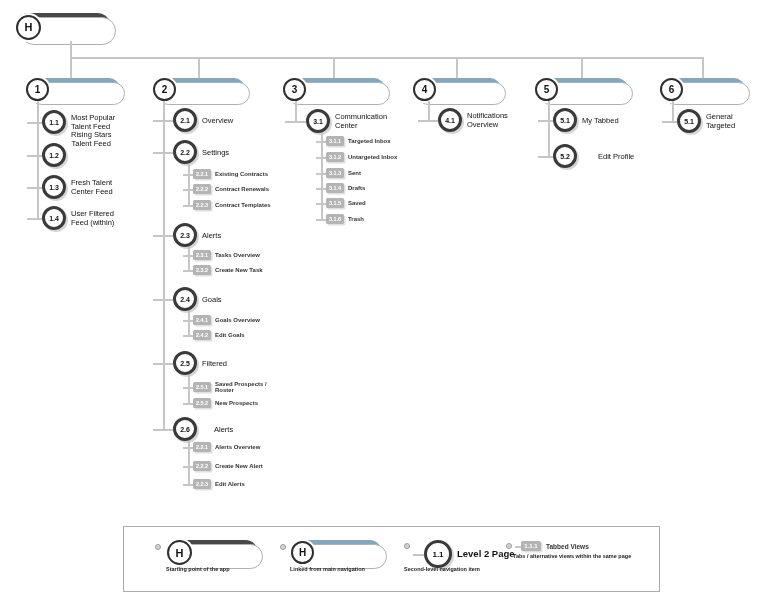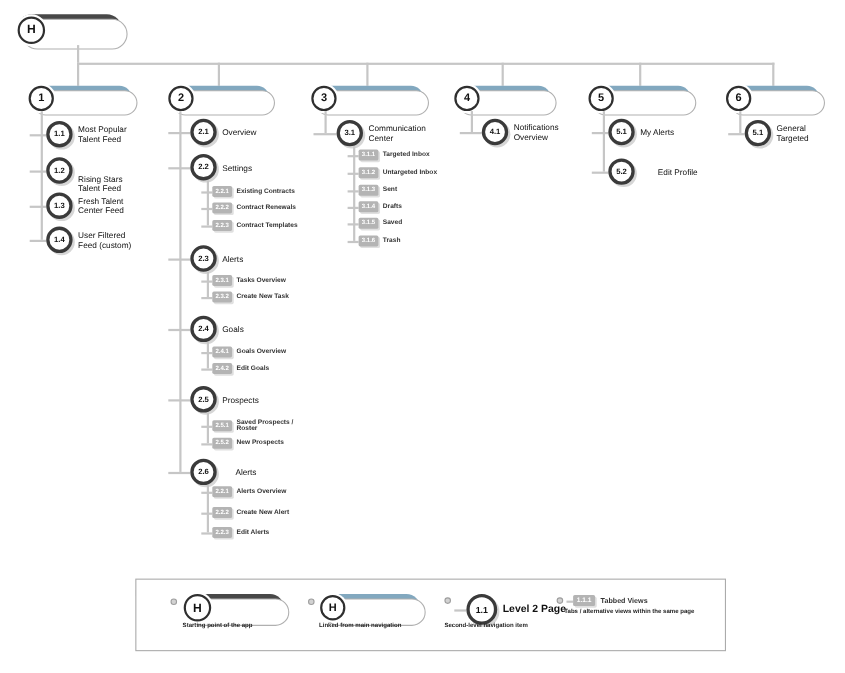--- a/index.html
+++ b/index.html
@@ -73,30 +73,30 @@
       <div class="numcirc">1</div>
       <div class="pill-label">Home</div>
     </div>
     <div class="ln" style="left: 37px; top: 101px; width: 1.5px; height: 117px;"></div>
     <div class="ln" style="left: 27px; top: 122px; width: 15px; height: 1.5px;"></div>
     <div class="l2circ" style="left: 42px; top: 110px;">1.1</div>
     <div class="l2label" style="left: 71px; top: 113px;">Most Popular
 Talent Feed</div>
     <div class="ln" style="left: 27px; top: 155px; width: 15px; height: 1.5px;"></div>
     <div class="l2circ" style="left: 42px; top: 143px;">1.2</div>
-    <div class="l2label" style="left: 71px; top: 158px;">Rising Stars
+    <div class="l2label" style="left: 71px; top: 130px; text-align: center;">Rising Stars
 Talent Feed</div>
     <div class="ln" style="left: 27px; top: 187px; width: 15px; height: 1.5px;"></div>
     <div class="l2circ" style="left: 42px; top: 175px;">1.3</div>
     <div class="l2label" style="left: 71px; top: 178px;">Fresh Talent
 Center Feed</div>
     <div class="ln" style="left: 27px; top: 218px; width: 15px; height: 1.5px;"></div>
     <div class="l2circ" style="left: 42px; top: 206px;">1.4</div>
     <div class="l2label" style="left: 71px; top: 209px;">User Filtered
-Feed (custom)</div>
+Feed (within)</div>
     <div class="ln" style="left: 198px; top: 57px; width: 1.5px; height: 21px;"></div>
     <div class="pill hub" style="left: 152px; top: 78px; width: 93px; height: 23px;">
       <div class="numcirc">2</div>
       <div class="pill-label">Dashboard</div>
     </div>
     <div class="ln" style="left: 163px; top: 101px; width: 1.5px; height: 328px;"></div>
     <div class="ln" style="left: 153px; top: 120px; width: 20px; height: 1.5px;"></div>
     <div class="l2circ" style="left: 173px; top: 108px;">2.1</div>
     <div class="l2label" style="left: 202px; top: 115.5px;">Overview</div>
     <div class="ln" style="left: 153px; top: 152px; width: 20px; height: 1.5px;"></div>
@@ -127,21 +127,21 @@
     <div class="l2label" style="left: 202px; top: 294.5px;">Goals</div>
     <div class="ln" style="left: 188px; top: 311px; width: 1.5px; height: 24px;"></div>
     <div class="ln" style="left: 183px; top: 320px; width: 10px; height: 1.5px;"></div>
     <div class="tabbadge" style="left: 193px; top: 315px;">2.4.1</div>
     <div class="tablabel" style="left: 215px; top: 316.75px;">Goals Overview</div>
     <div class="ln" style="left: 183px; top: 335px; width: 10px; height: 1.5px;"></div>
     <div class="tabbadge" style="left: 193px; top: 330px;">2.4.2</div>
     <div class="tablabel" style="left: 215px; top: 331.75px;">Edit Goals</div>
     <div class="ln" style="left: 153px; top: 363px; width: 20px; height: 1.5px;"></div>
     <div class="l2circ" style="left: 173px; top: 351px;">2.5</div>
-    <div class="l2label" style="left: 202px; top: 358.5px;">Prospects</div>
+    <div class="l2label" style="left: 202px; top: 358.5px;">Filtered</div>
     <div class="ln" style="left: 188px; top: 375px; width: 1.5px; height: 28px;"></div>
     <div class="ln" style="left: 183px; top: 387px; width: 10px; height: 1.5px;"></div>
     <div class="tabbadge" style="left: 193px; top: 382px;">2.5.1</div>
     <div class="tablabel" style="left: 215px; top: 380.5px;">Saved Prospects /
 Roster</div>
     <div class="ln" style="left: 183px; top: 403px; width: 10px; height: 1.5px;"></div>
     <div class="tabbadge" style="left: 193px; top: 398px;">2.5.2</div>
     <div class="tablabel" style="left: 215px; top: 399.75px;">New Prospects</div>
     <div class="ln" style="left: 153px; top: 429px; width: 20px; height: 1.5px;"></div>
     <div class="l2circ" style="left: 173px; top: 417px;">2.6</div>
@@ -196,21 +196,21 @@
     <div class="l2label" style="left: 467px; top: 111px;">Notifications
 Overview</div>
     <div class="ln" style="left: 581px; top: 57px; width: 1.5px; height: 21px;"></div>
     <div class="pill hub" style="left: 534px; top: 78px; width: 94px; height: 23px;">
       <div class="numcirc">5</div>
       <div class="pill-label">User Profile</div>
     </div>
     <div class="ln" style="left: 548px; top: 101px; width: 1.5px; height: 55px;"></div>
     <div class="ln" style="left: 538px; top: 120px; width: 15px; height: 1.5px;"></div>
     <div class="l2circ" style="left: 553px; top: 108px;">5.1</div>
-    <div class="l2label" style="left: 582px; top: 115.5px;">My Alerts</div>
+    <div class="l2label" style="left: 582px; top: 115.5px;">My Tabbed</div>
     <div class="ln" style="left: 538px; top: 156px; width: 15px; height: 1.5px;"></div>
     <div class="l2circ" style="left: 553px; top: 144px;">5.2</div>
     <div class="l2label" style="left: 582px; top: 151.5px; margin-left: 16px;">Edit Profile</div>
     <div class="ln" style="left: 702px; top: 57px; width: 1.5px; height: 21px;"></div>
     <div class="pill hub" style="left: 659px; top: 78px; width: 86px; height: 23px;">
       <div class="numcirc">6</div>
       <div class="pill-label">Settings</div>
     </div>
     <div class="ln" style="left: 672px; top: 101px; width: 1.5px; height: 20px;"></div>
     <div class="ln" style="left: 662px; top: 121px; width: 15px; height: 1.5px;"></div>

